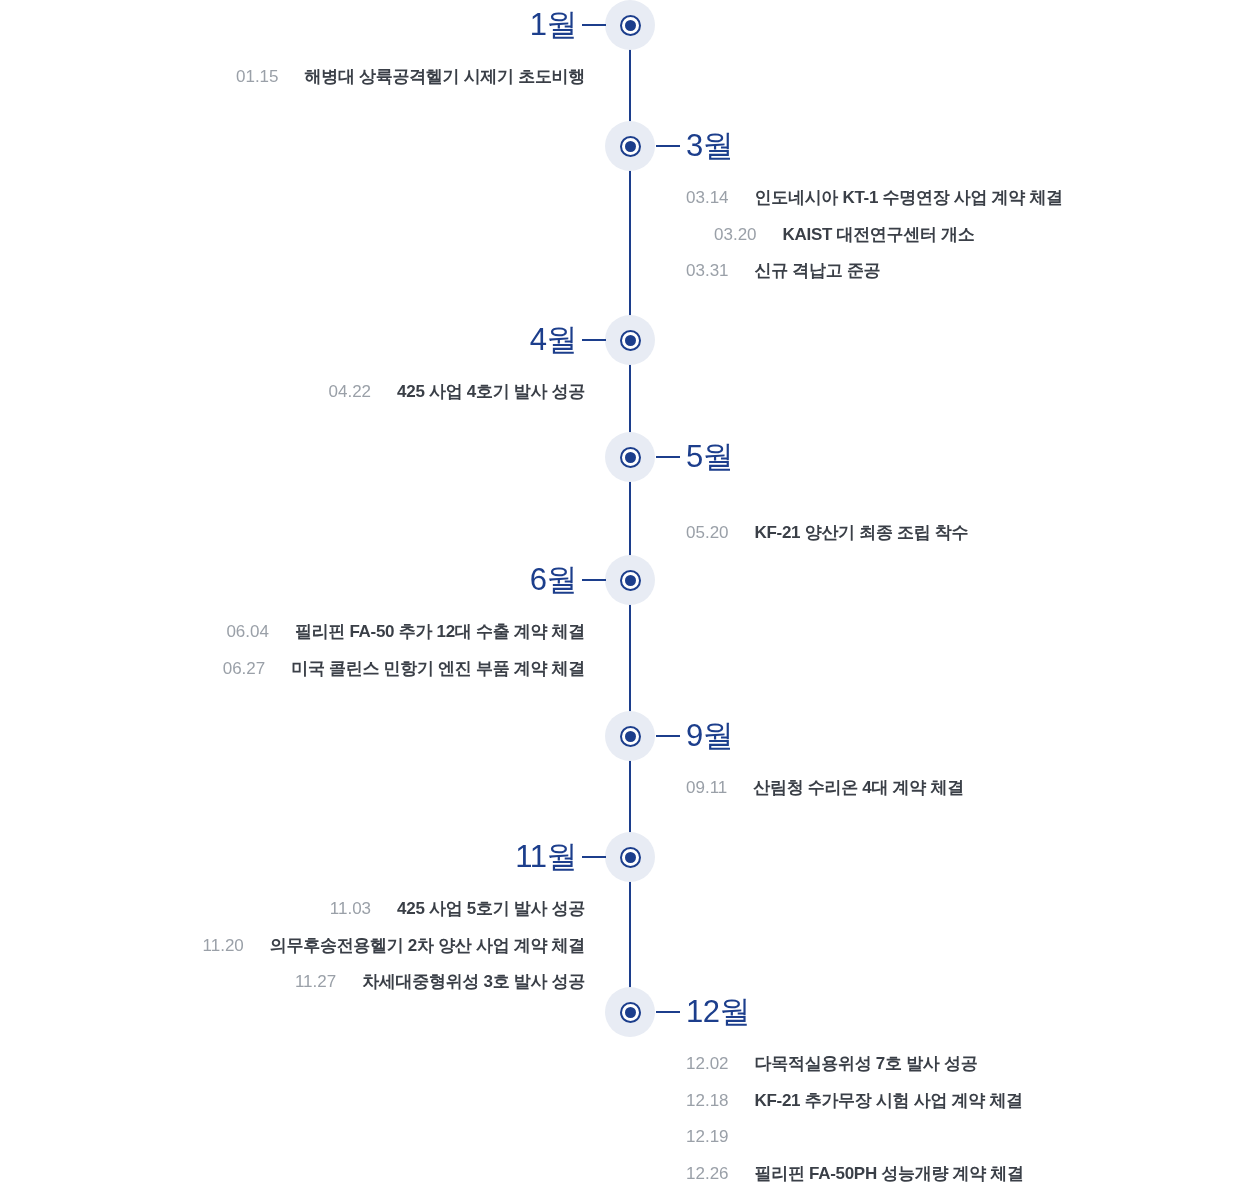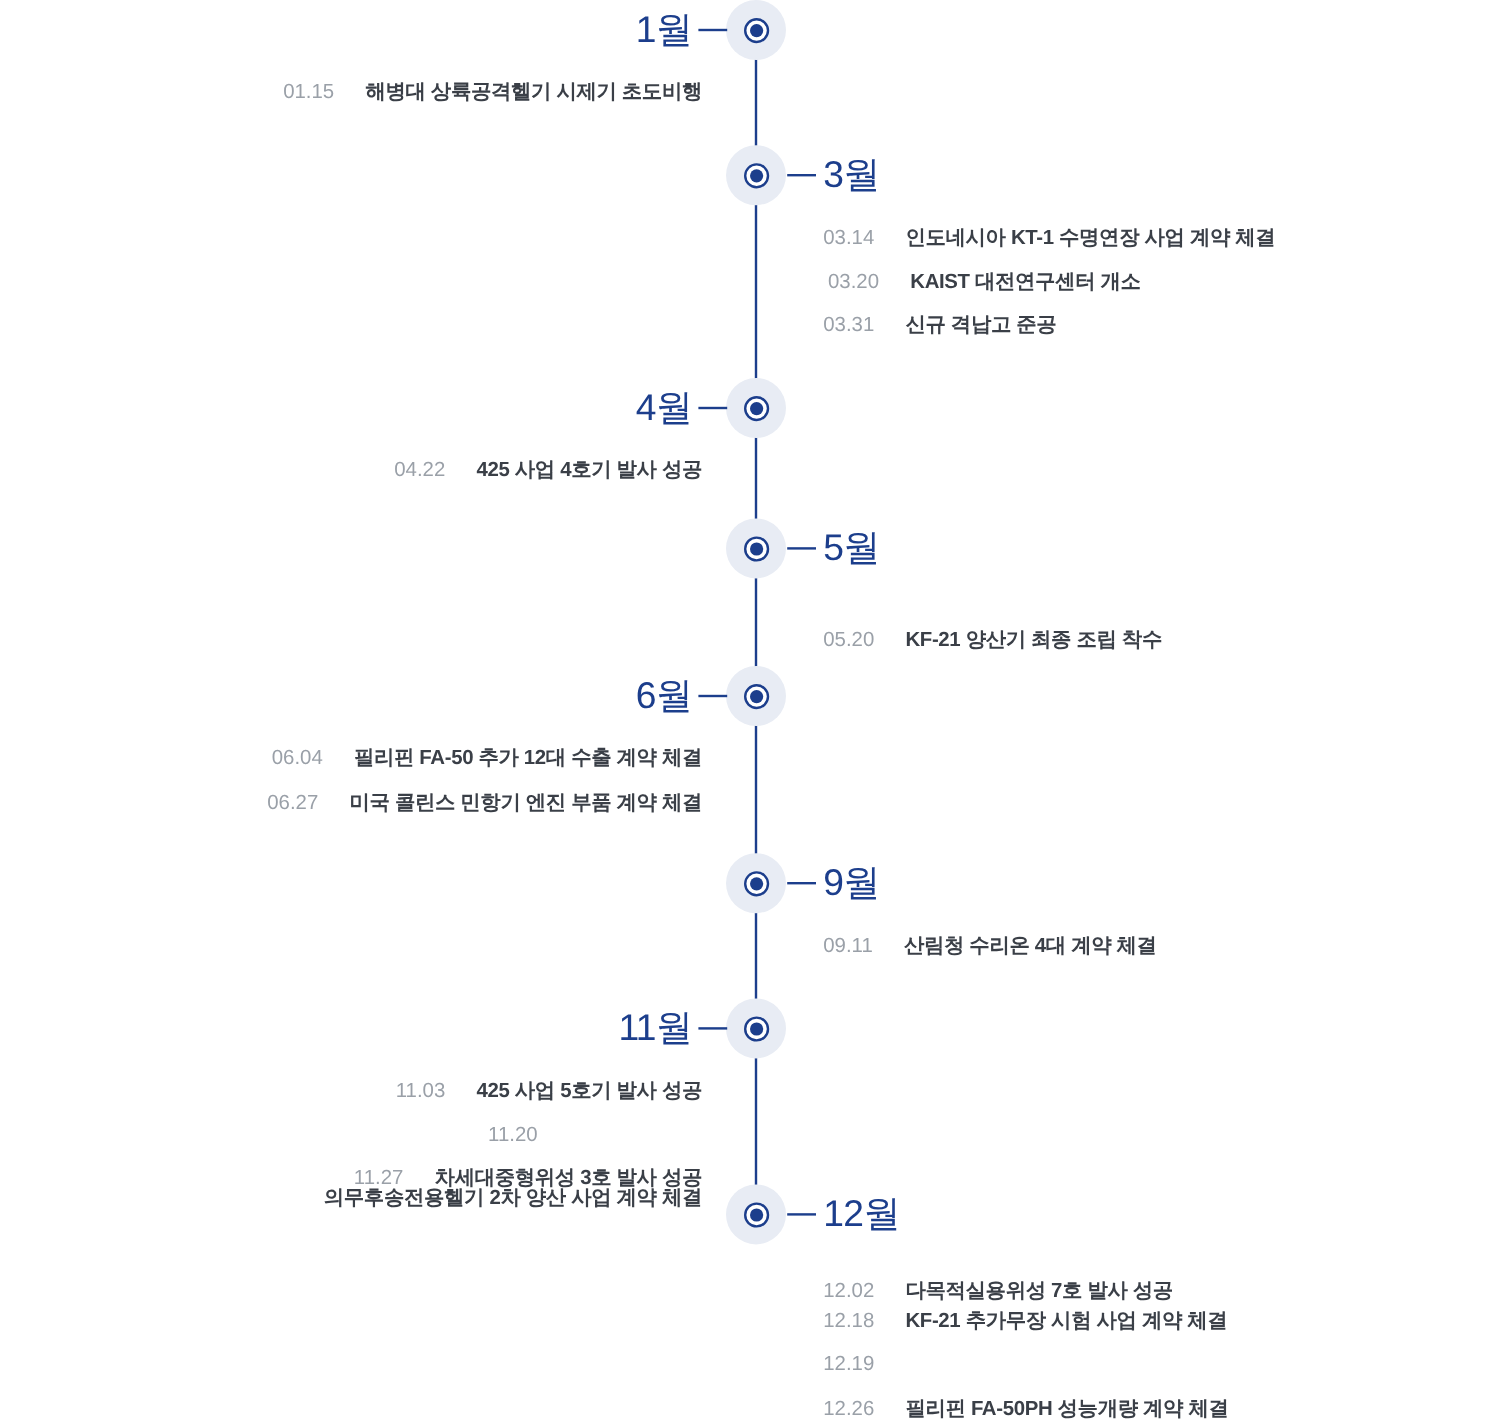--- a/index.html
+++ b/index.html
@@ -59,21 +59,21 @@
     </div>
     <div class="connector" style="top: 145px; width: 24px; left: 656px;"></div>
     <div class="mlabel" style="top: 124px; left: 686px;">3월</div>
   </div>
 
   <div class="event-row" style="top: 185px; left: 686px;">
     <span class="edate">03.14</span>
     <span class="etext">인도네시아 KT-1 수명연장 사업 계약 체결</span>
   </div>
 
-  <div class="event-row" style="top: 221.5px; left: 690px;">
+  <div class="event-row" style="top: 221.5px; left: 714px;">
     <span class="edate">03.20</span>
     <span class="etext">KAIST 대전연구센터 개소</span>
   </div>
 
   <div class="event-row" style="top: 258px; left: 686px;">
     <span class="edate">03.31</span>
     <span class="etext">신규 격납고 준공</span>
   </div>
 
   <div class="month">
@@ -149,41 +149,41 @@
     </div>
     <div class="connector" style="top: 856px; width: 24px; left: 582px;"></div>
     <div class="mlabel" style="top: 835px; right: 681px;">11월</div>
   </div>
 
   <div class="event-row" style="top: 896px; right: 673px;">
     <span class="edate">11.03</span>
     <span class="etext">425 사업 5호기 발사 성공</span>
   </div>
 
-  <div class="event-row" style="top: 932.5px; right: 673px; flex-direction: column;">
+  <div class="event-row" style="top: 932.5px; right: 673px;">
     <span class="edate">11.20</span>
     <span class="etext">의무후송전용헬기 2차 양산 사업 계약 체결</span>
   </div>
 
   <div class="event-row" style="top: 969px; right: 673px;">
     <span class="edate">11.27</span>
     <span class="etext">차세대중형위성 3호 발사 성공</span>
   </div>
 
   <div class="month">
     <div class="node" style="left: 605px; top: 987px;">
       <div class="ring">
         <div class="dot"></div>
       </div>
     </div>
     <div class="connector" style="top: 1011px; width: 24px; left: 656px;"></div>
     <div class="mlabel" style="top: 990px; left: 686px;">12월</div>
   </div>
 
-  <div class="event-row" style="top: 1051px; left: 686px; margin-top: 12px;">
+  <div class="event-row" style="top: 1051px; left: 686px;">
     <span class="edate">12.02</span>
     <span class="etext">다목적실용위성 7호 발사 성공</span>
   </div>
 
   <div class="event-row" style="top: 1087.5px; left: 686px;">
     <span class="edate">12.18</span>
     <span class="etext">KF-21 추가무장 시험 사업 계약 체결</span>
   </div>
 
   <div class="event-row" style="top: 1124px; left: 686px;">

